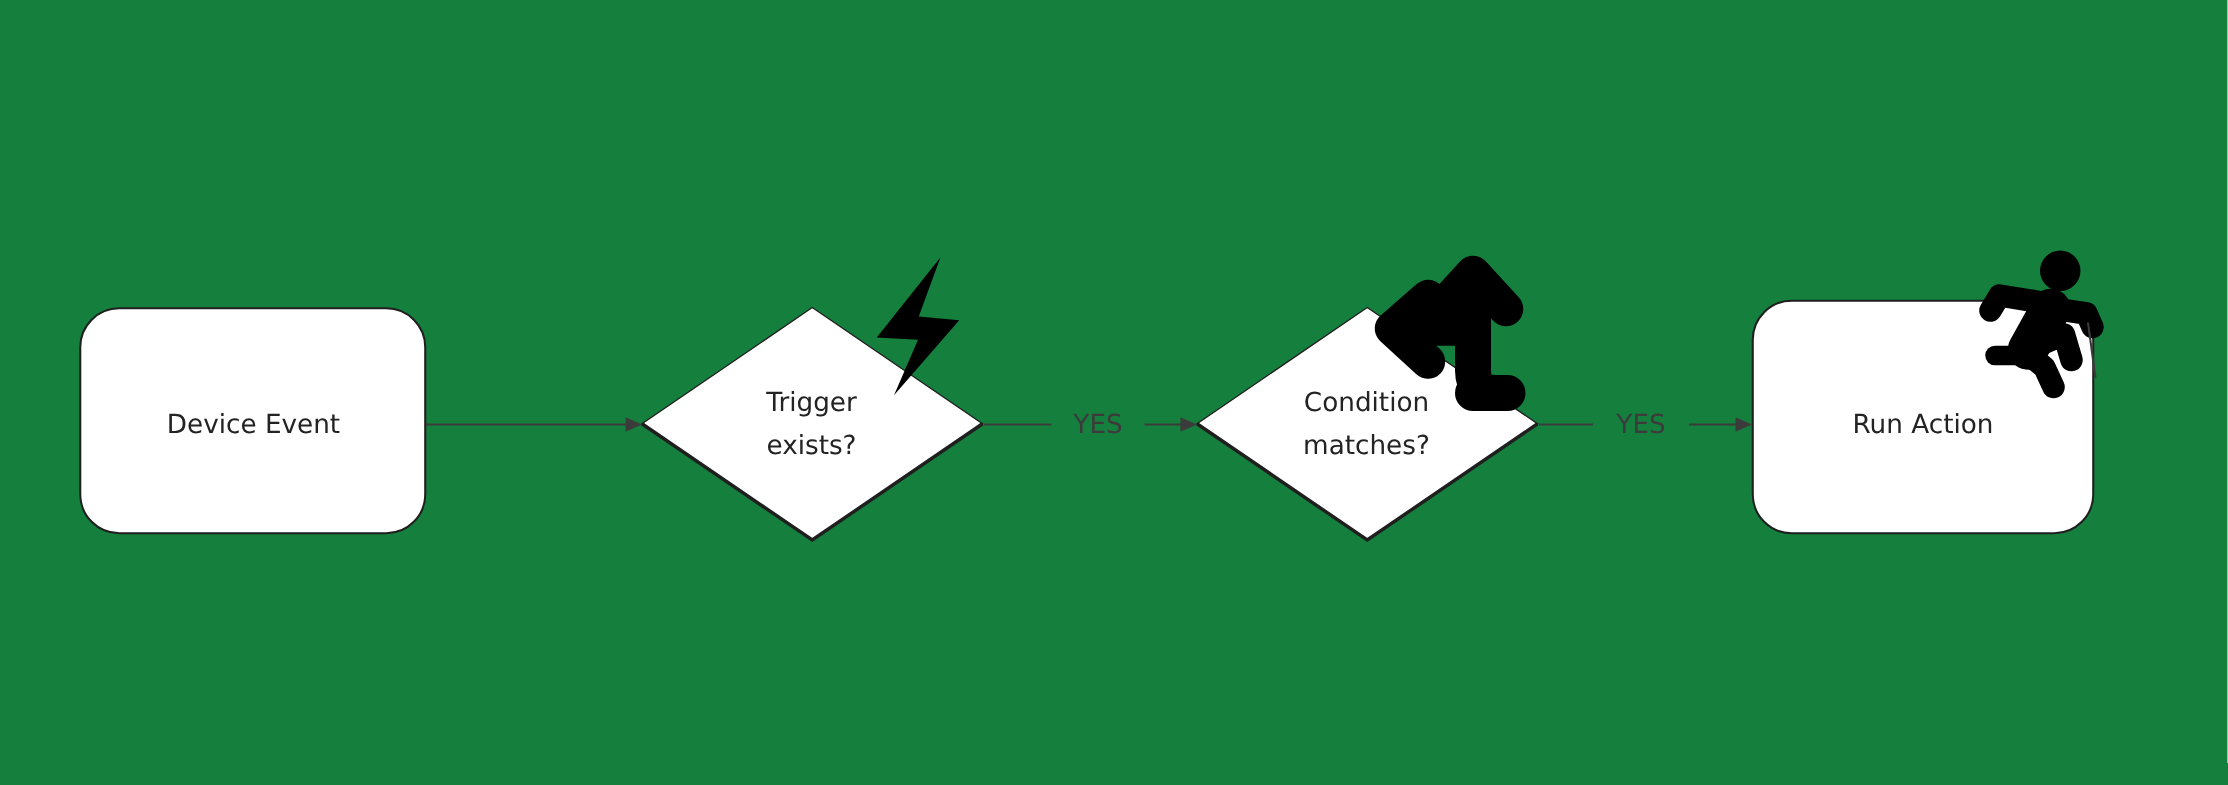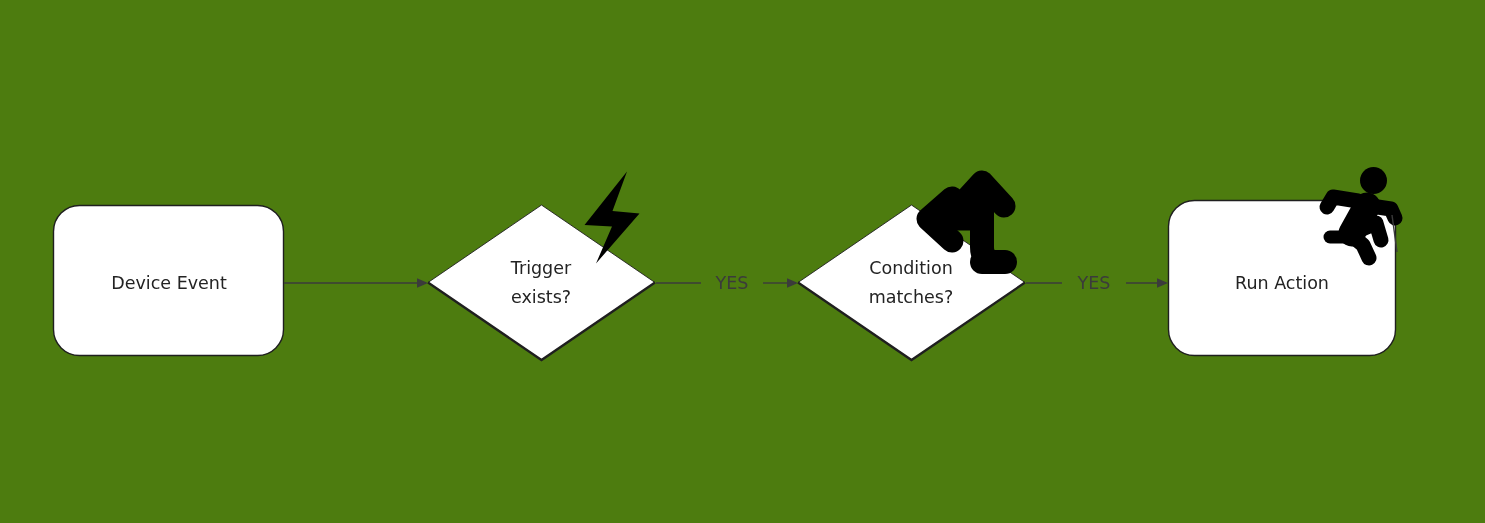--- a/index.html
+++ b/index.html
@@ -7,21 +7,21 @@
     padding: 0;
     background: #ffffff;
   }
   body {
     font-family: "DejaVu Sans", "Liberation Sans", sans-serif;
   }
   #canvas {
     position: relative;
     width: 1485px;
     height: 523px;
-    background: #4d7c0f;
+    background: #15803d;
     overflow: hidden;
   }
   #flow-svg {
     position: absolute;
     left: 0;
     top: 0;
     width: 1485px;
     height: 523px;
   }
   .node-text {

